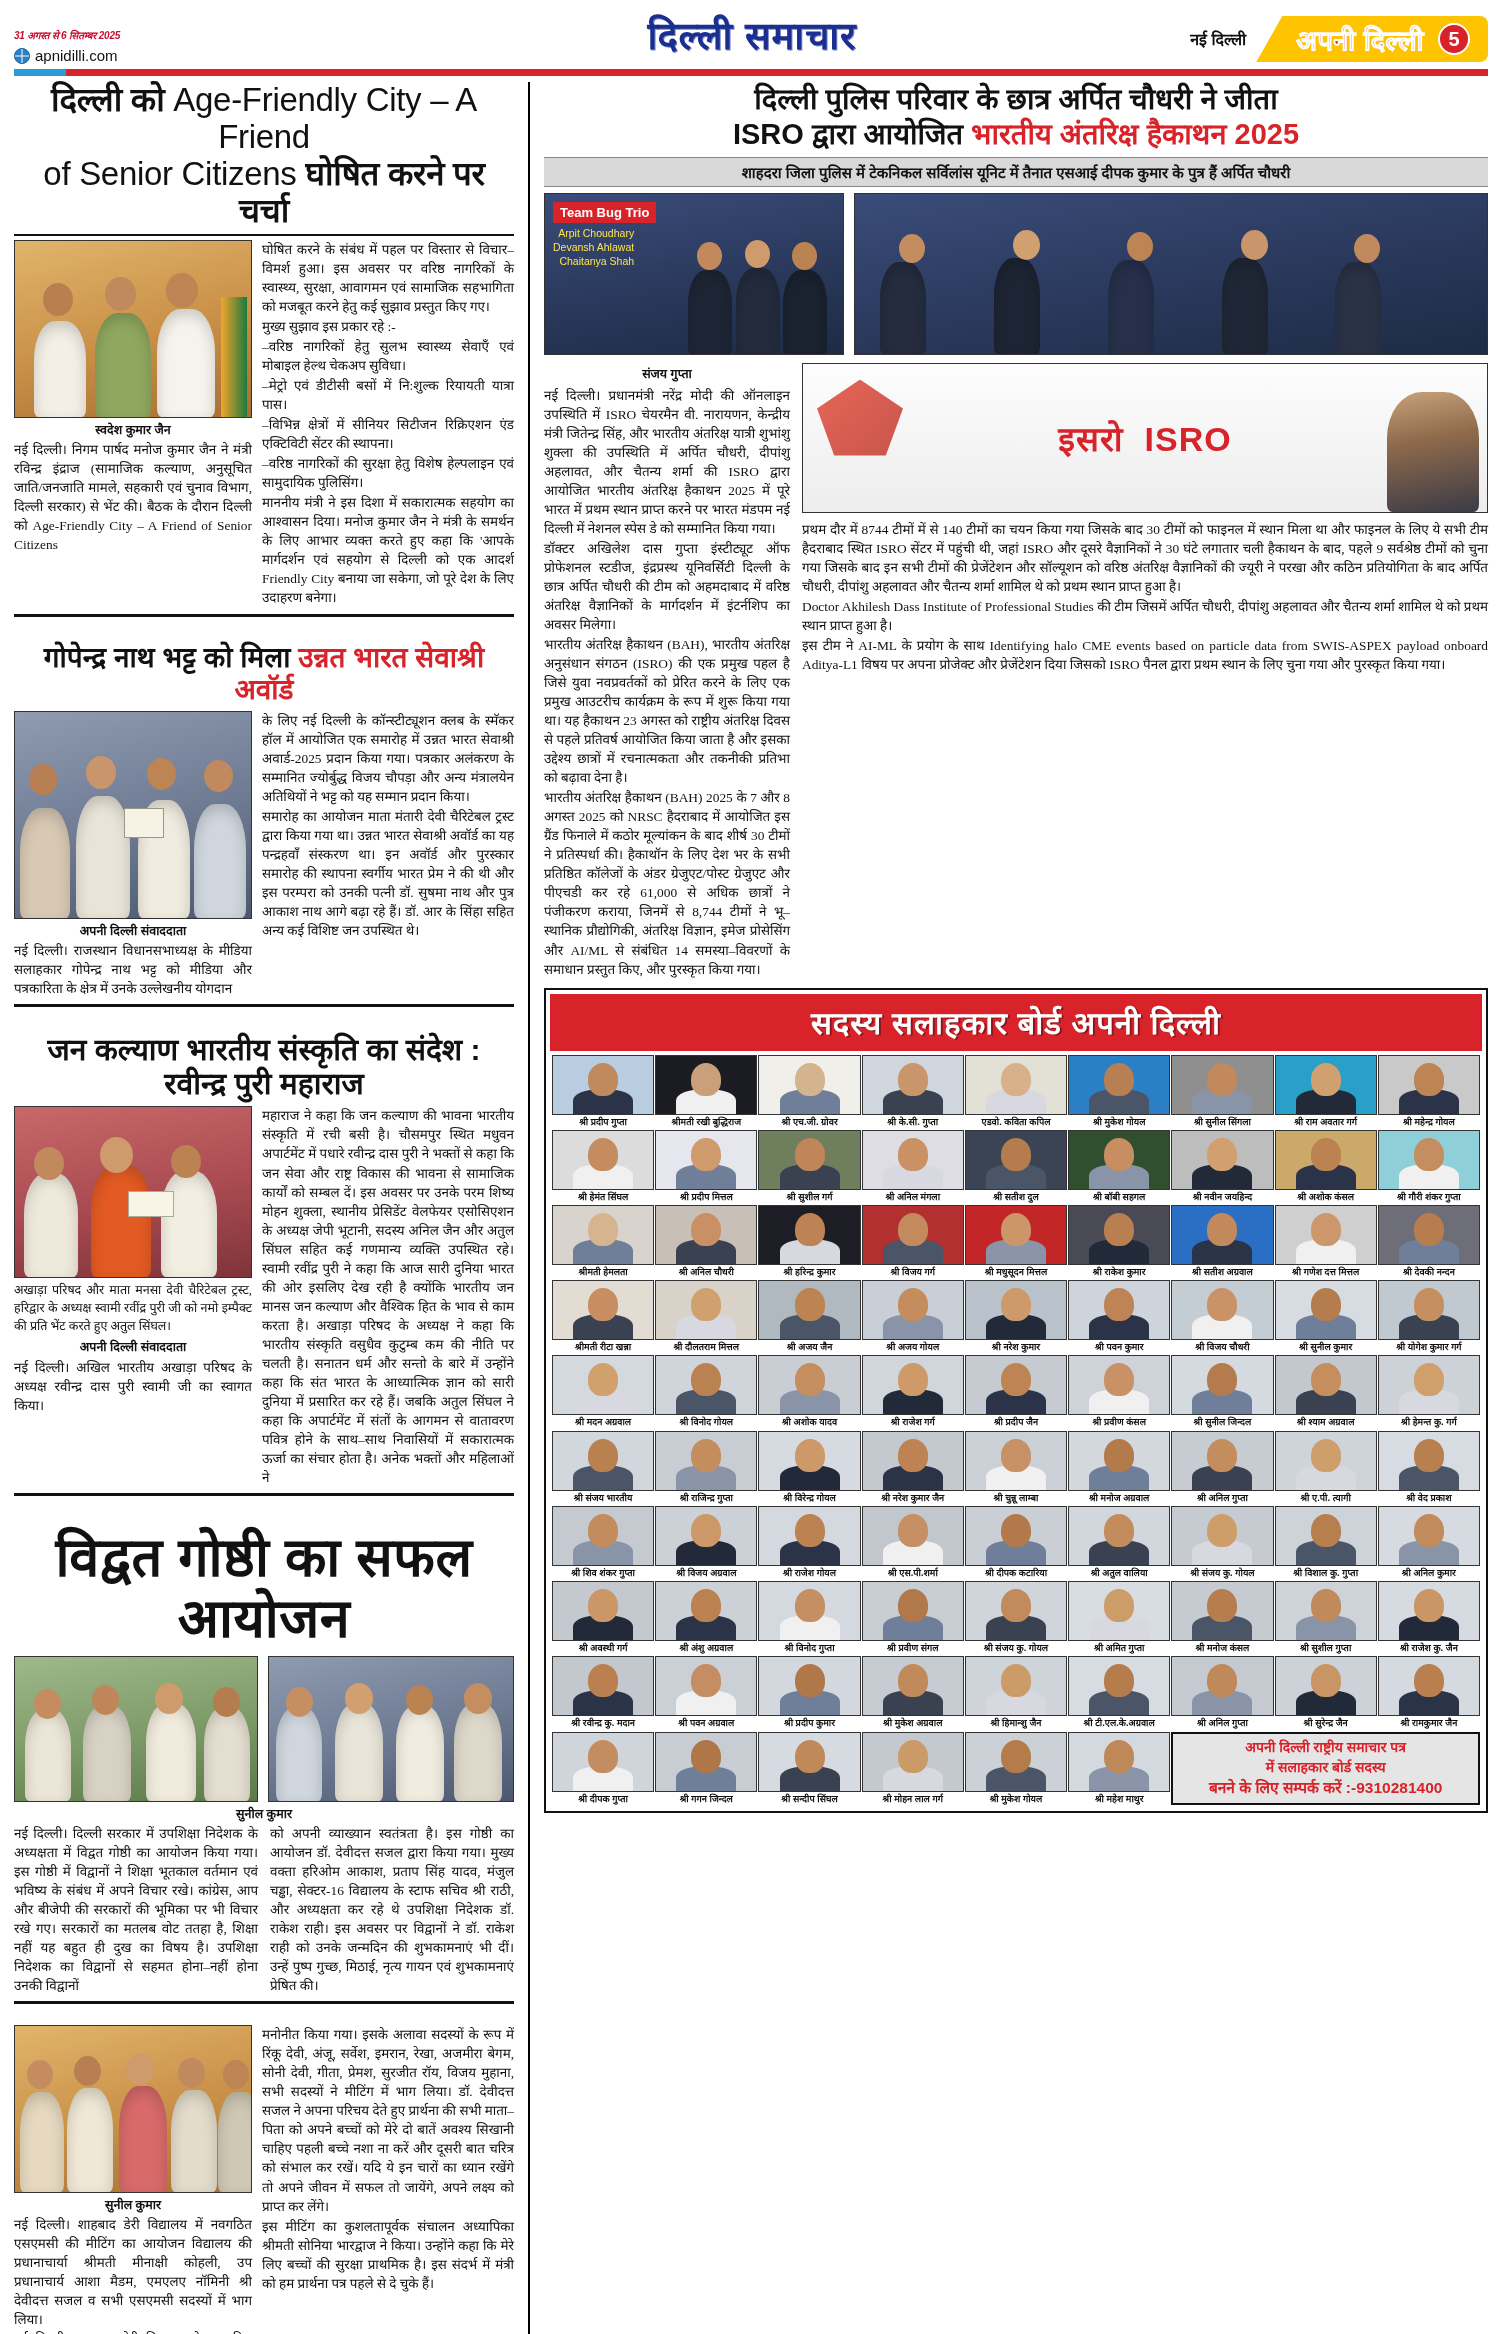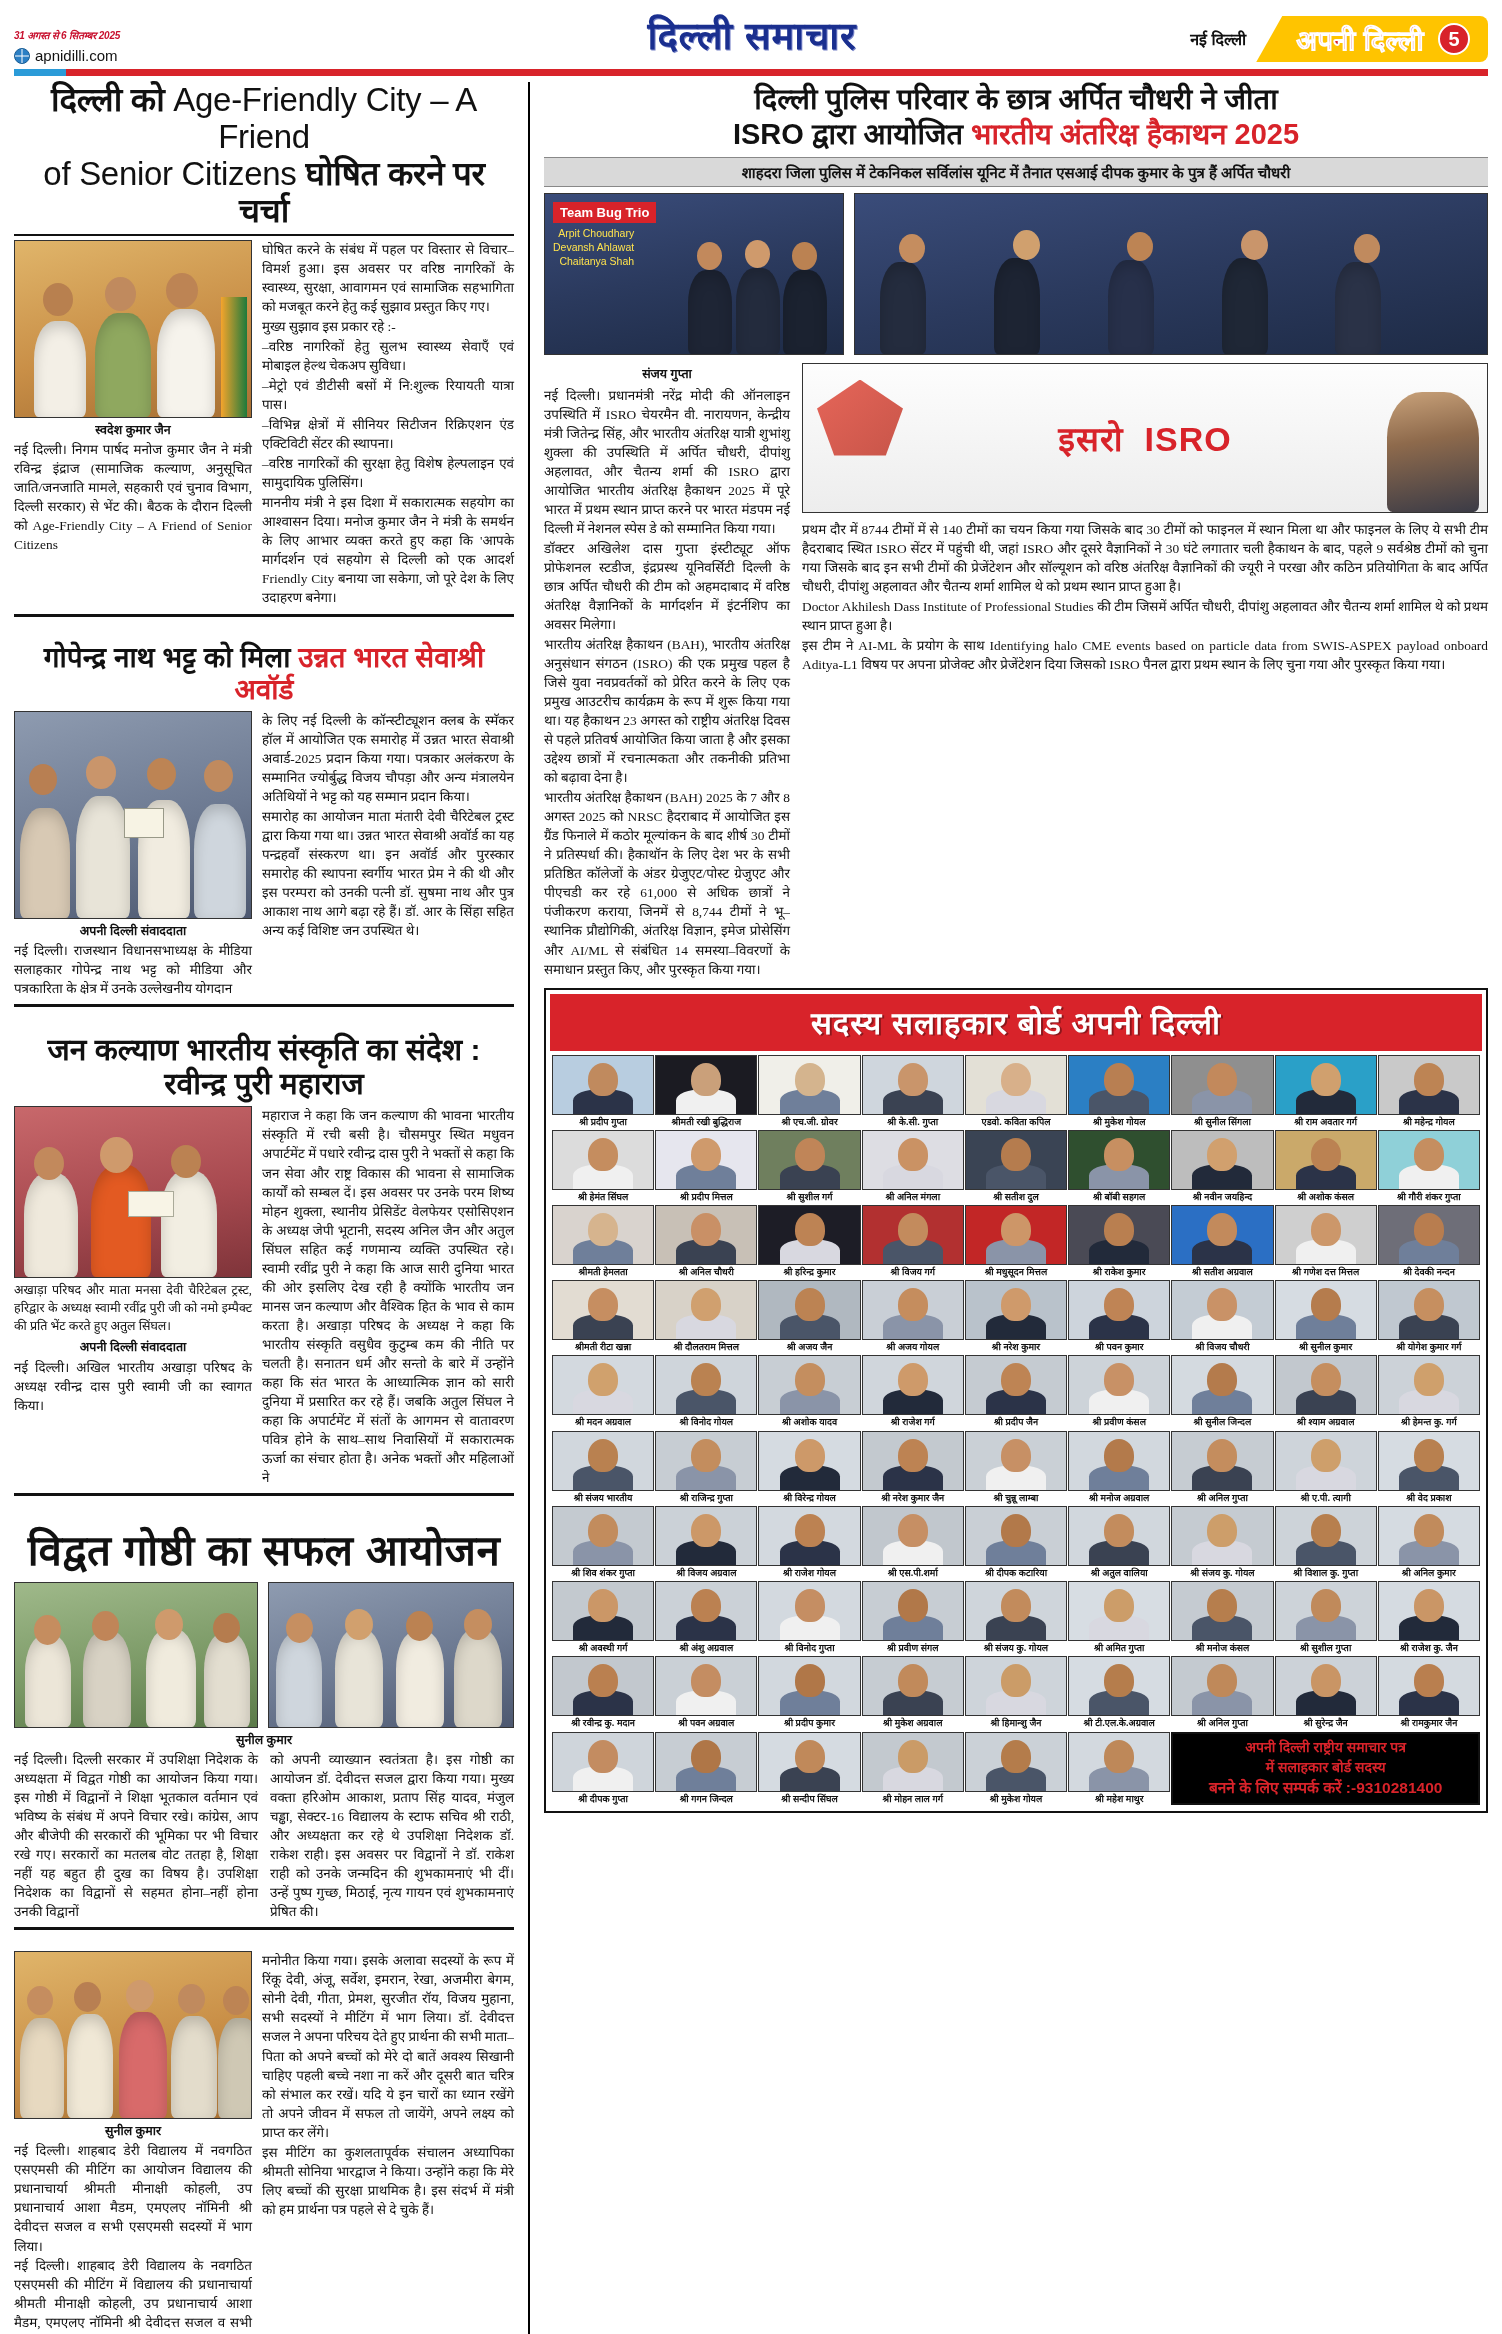--- a/index.html
+++ b/index.html
@@ -85,21 +85,21 @@
   .hl {
     text-align: center; line-height: 1.12;
     font-family: "Liberation Sans", sans-serif;
     font-weight: bold; color: #111;
   }
   .hl-1 { font-size: 33px; letter-spacing: -0.3px; }
   .hl-1 .eng { font-weight: 400; }
   .hl-2 { font-size: 28px; padding: 4px 0 6px; }
   .hl-2 .red { color: #d8232a; }
   .hl-3 { font-size: 30px; padding: 5px 0 6px; }
-  .hl-big { font-size: 42px; padding: 10px 0 8px; letter-spacing: 0.5px; }
+  .hl-big { font-size: 54px; padding: 10px 0 8px; letter-spacing: 0.5px; }
   .hl-r1 { font-size: 29px; line-height: 1.2; padding-bottom: 5px; }
   .hl-r1 .red { color: #d8232a; }
 
   .hr-thin { border: 0; border-top: 2px solid #111; margin: 4px 0; }
   .hr-med  { border: 0; border-top: 3px solid #111; margin: 6px 0 5px; }
 
   
   .greybar {
     background: #d9d9d9; border-top: 1px solid #888; border-bottom: 1px solid #888;
     text-align: center; padding: 4px 6px;
@@ -189,21 +189,21 @@
     position: absolute; left: 50%; bottom: 0; transform: translateX(-50%);
     width: 60px; height: 25px; border-radius: 46% 46% 0 0;
   }
   .mname {
     font-family: "Liberation Sans", sans-serif;
     font-size: 9.3px; font-weight: bold; color: #111;
     line-height: 1.1; padding: 2px 0 1px; white-space: nowrap;
     overflow: hidden; text-overflow: clip;
   }
   .ad-box {
-    grid-column: span 3; background: #000000; border: 2px solid #111;
+    grid-column: span 3; background: #e5e5e5; border: 2px solid #111;
     display: flex; flex-direction: column; align-items: center;
     justify-content: center; gap: 4px; padding: 0 4px;
   }
   .ad-line {
     font-family: "Liberation Sans", sans-serif;
     font-size: 14px; font-weight: bold; color: #d8232a;
     text-align: center; line-height: 1.15;
   }
   .ad-line.phone { font-size: 15.5px; }
 

